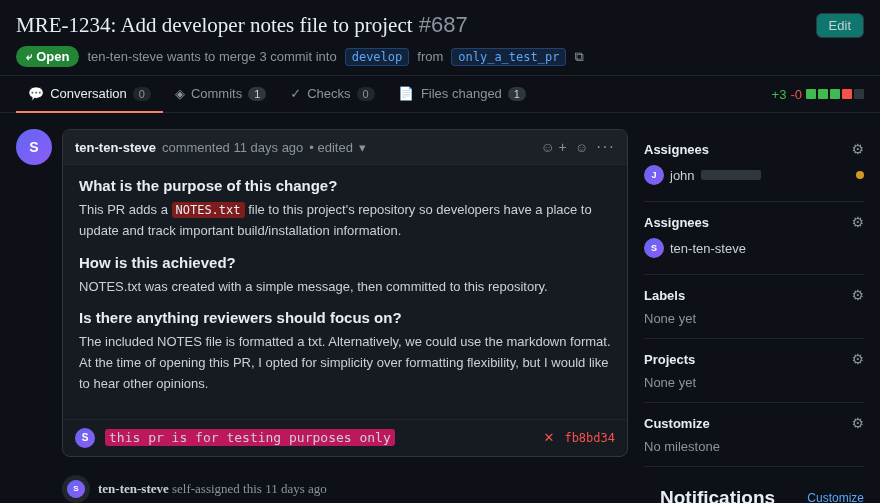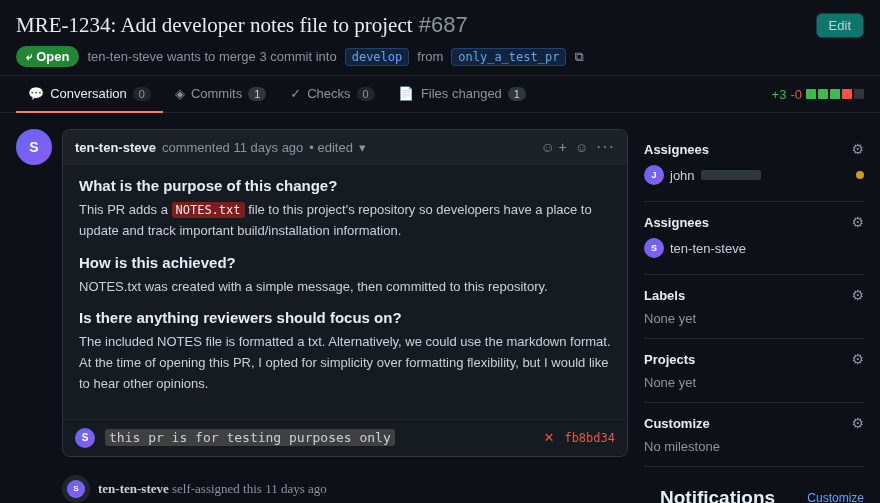--- a/index.html
+++ b/index.html
@@ -258,21 +258,21 @@
       overflow: hidden;
       flex-shrink: 0;
     }
     .commit-text {
       flex: 1;
       color: #8b949e;
     }
     .commit-text .commit-msg {
       font-family: monospace;
       color: #c9d1d9;
-      background: #404040;
+      background: #be185d;
       padding: 1px 4px;
       border-radius: 3px;
     }
     .commit-hash {
       color: #f85149;
       font-family: monospace;
       font-size: 12px;
       cursor: pointer;
     }
 

